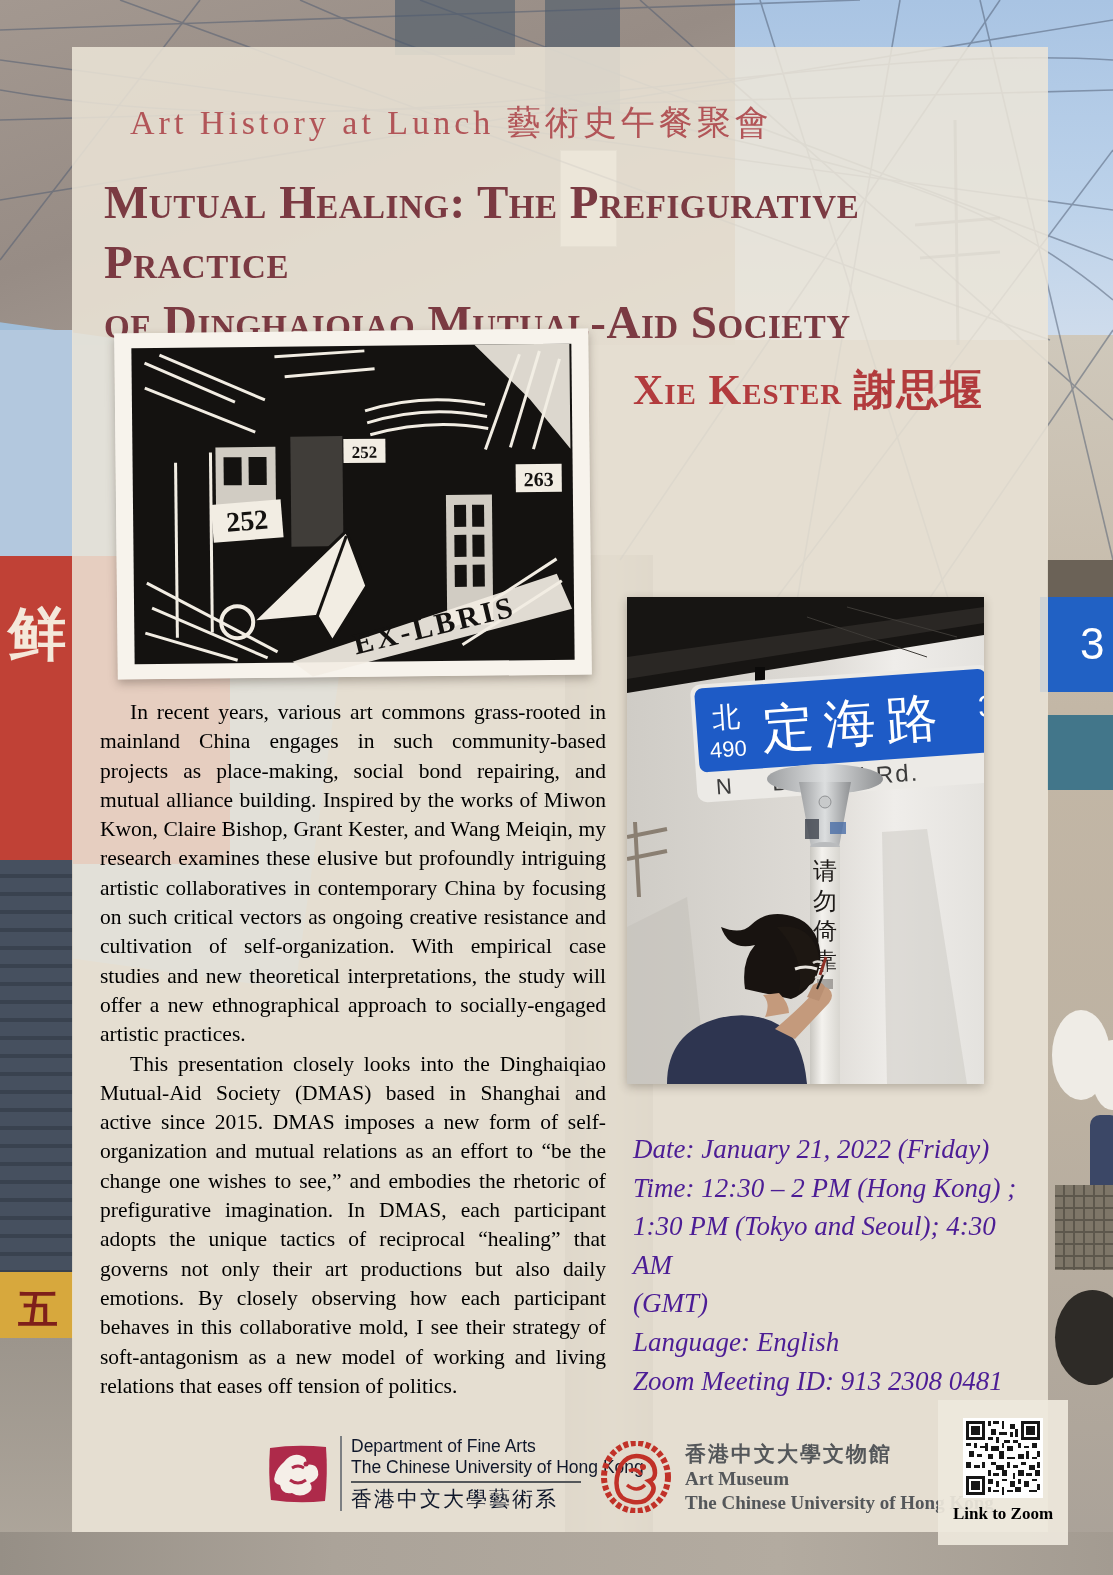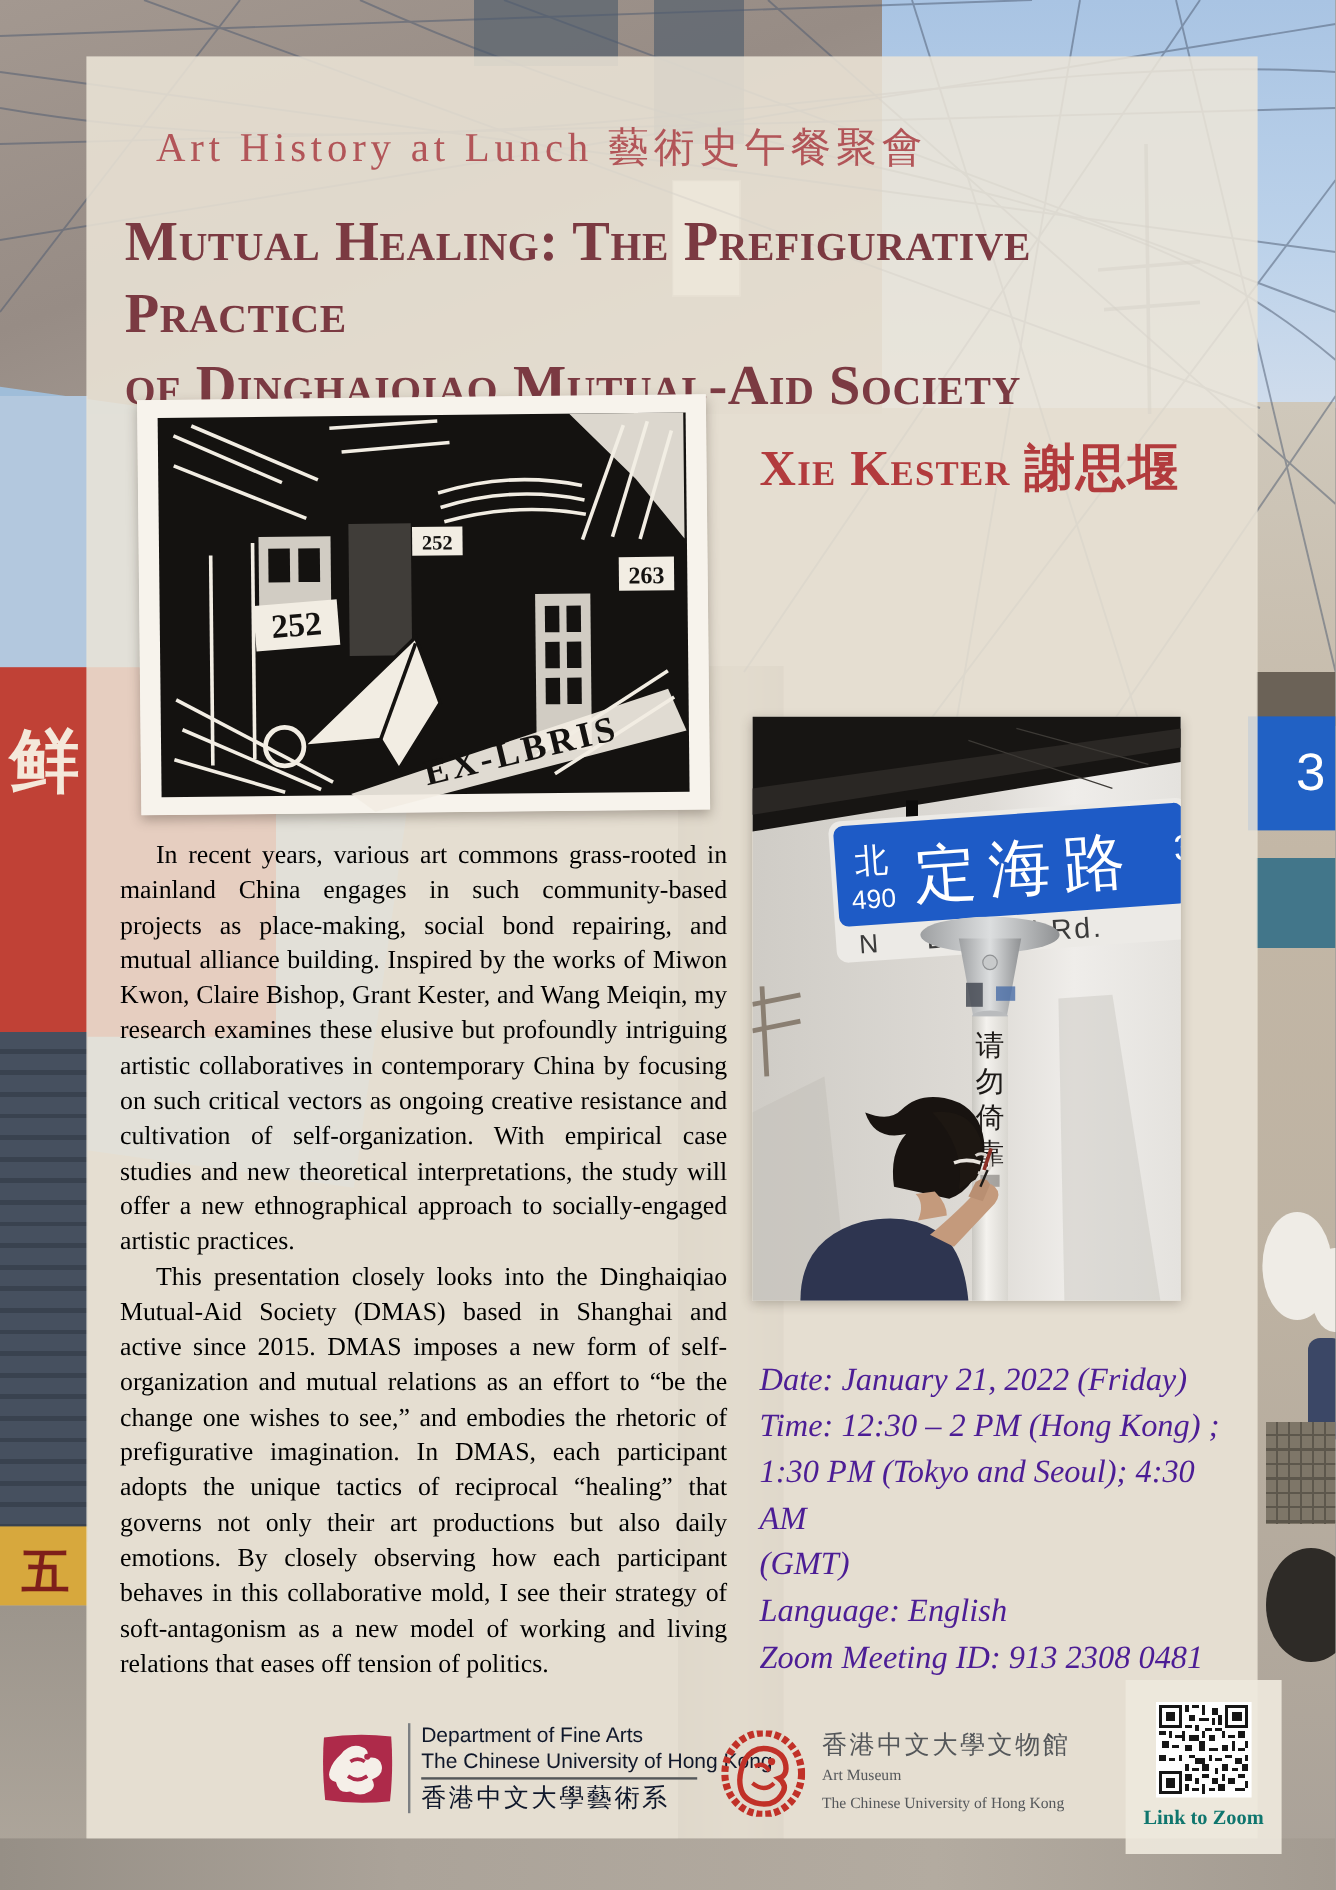--- a/index.html
+++ b/index.html
@@ -62,28 +62,28 @@
   .body-text p{margin:0;text-indent:30px;}
   .details{left:633px;top:1130px;width:400px;color:#4c1d95;font-style:italic;
     font-size:27px;line-height:38.6px;}
   
   .fa-block{left:266px;top:1436px;display:flex;align-items:center;gap:10px;}
   .fa-text{border-left:2px solid #7c7f82;padding-left:9px;
     font-family:"Liberation Sans",sans-serif;color:#0f172a;}
   .fa-text .l1,.fa-text .l2{font-size:17.5px;line-height:21px;}
   .fa-rule{height:2px;background:#54575a;margin:3px 0 4px 0;width:230px;}
   .fa-text .l3{font-size:21px;line-height:24px;letter-spacing:2px;}
-  .am-block{left:601px;top:1441px;display:flex;align-items:center;gap:14px;}
+  .am-block{left:601px;top:1441px;display:flex;gap:14px;font-weight:bold;}
   .am-text{color:#54575a;}
   .am-text .l1{font-size:21px;line-height:26px;letter-spacing:2px;}
-  .am-text .l2,.am-text .l3{font-size:13px;line-height:24px;}
+  .am-text .l2,.am-text .l3{font-size:19px;line-height:24px;}
   .qr-panel{left:938px;top:1400px;width:130px;height:145px;
     background:rgba(238,232,220,.92);z-index:3;text-align:center;}
   .qr-code{margin-top:18px;}
-  .qr-caption{font-size:17px;font-weight:600;color:#0f766e;margin-top:2px;}
+  .qr-caption{font-size:17px;font-weight:600;color:#000000;margin-top:2px;}
 </style>
 </head>
 <body>
 
 <div class="poster">
 
   <div class="abs bg sky"></div>
   <div class="abs bg bldg-topleft"></div>
   <div class="abs bg bldg-window" style="left:395px;top:0;width:120px;height:55px;"></div>
   <div class="abs bg bldg-window" style="left:545px;top:0;width:75px;height:120px;"></div>

